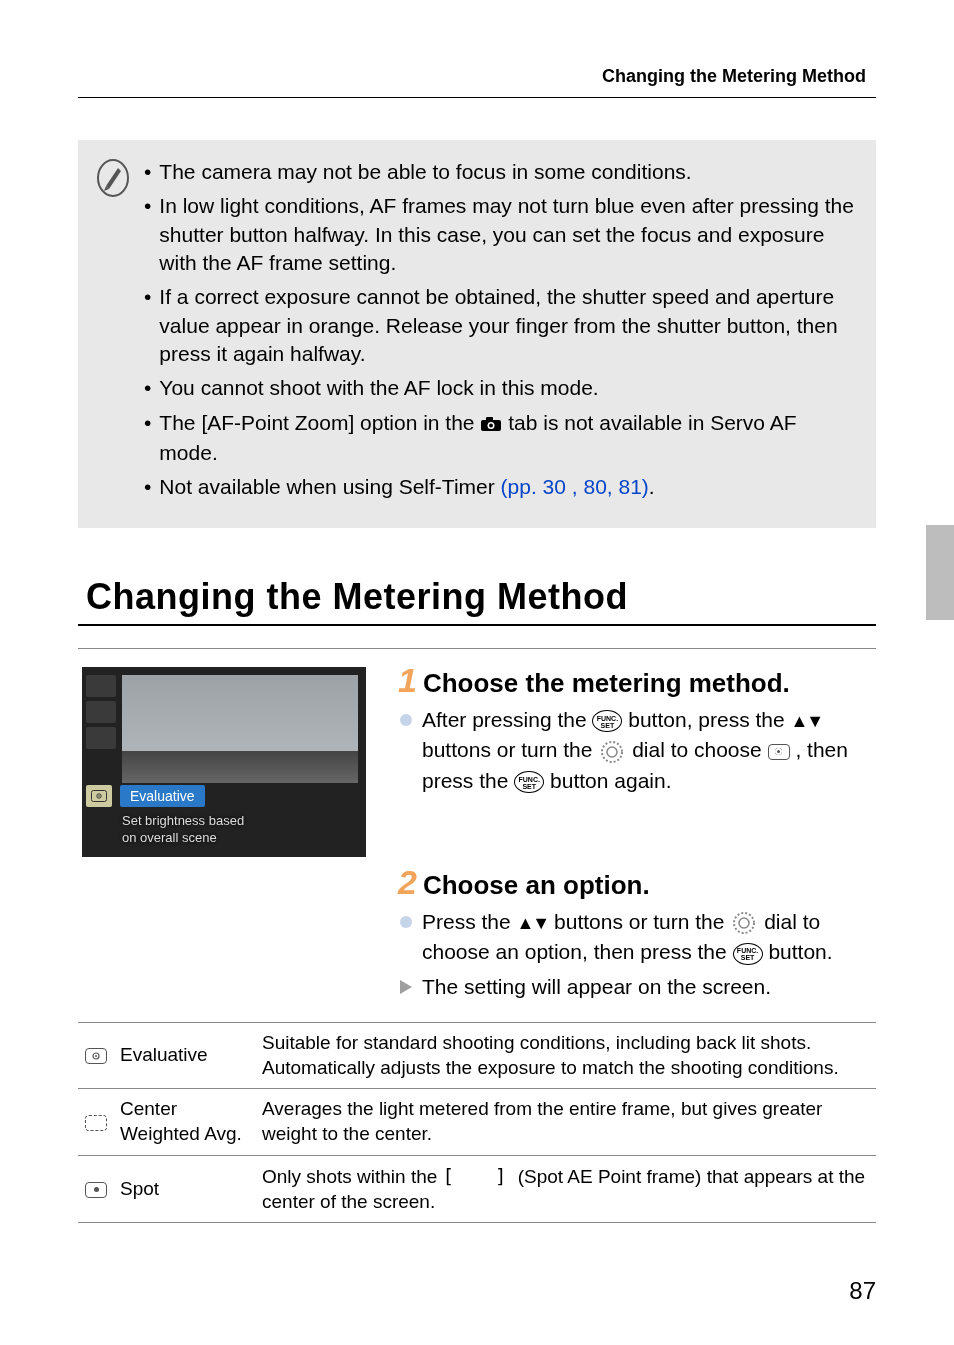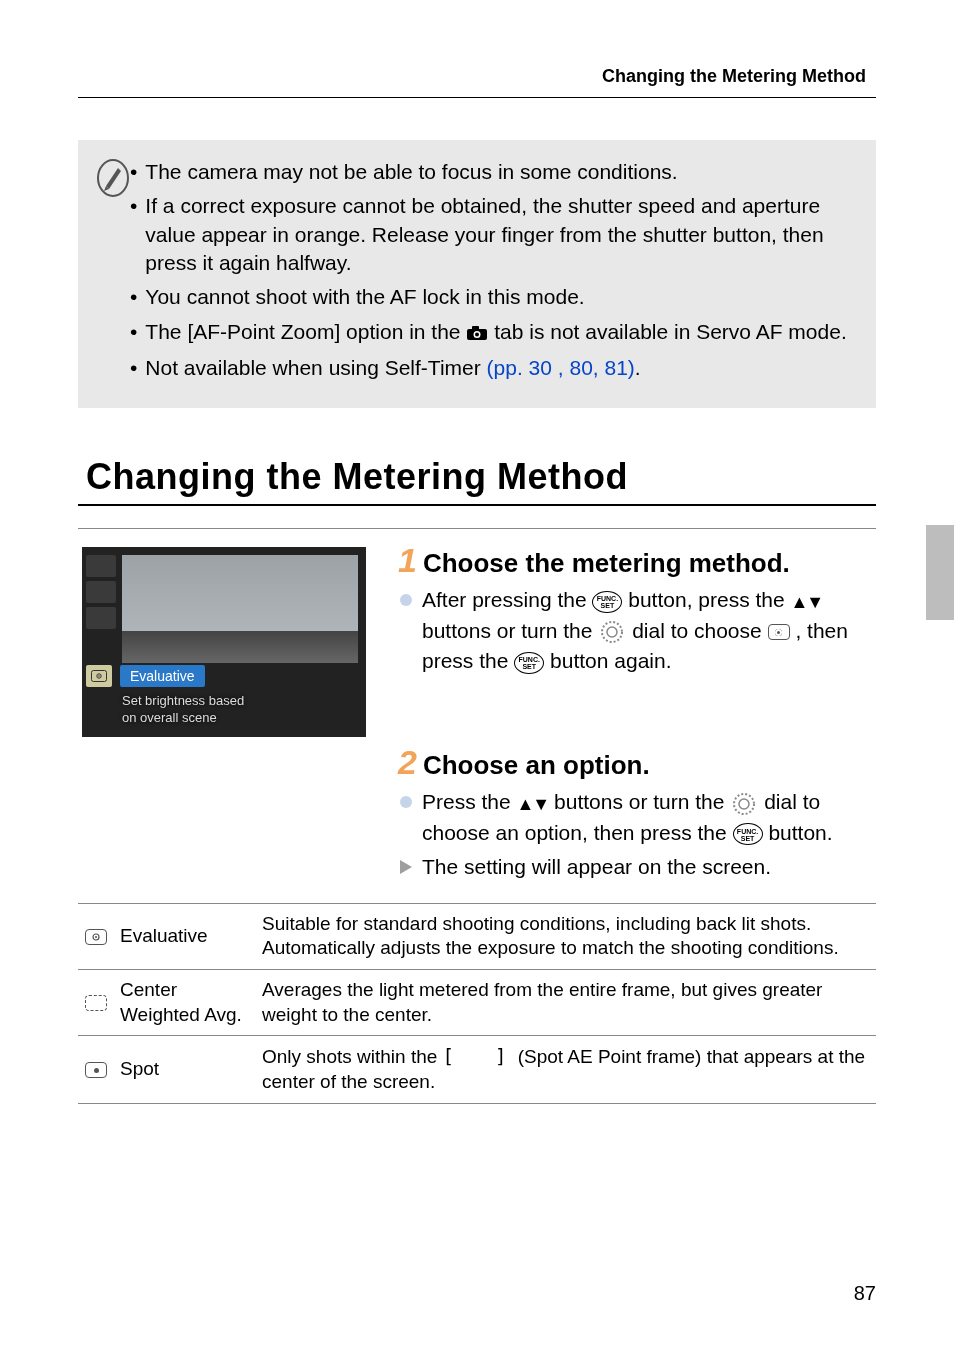--- a/index.html
+++ b/index.html
@@ -16,41 +16,42 @@
     right: 0;
     top: 525px;
     width: 28px;
     height: 95px;
     background: #bdbdbd;
   }
   .page-num {
     position: absolute;
     right: 78px;
     bottom: 40px;
-    font-size: 20px;
+    font-size: 24px;
   }
   .content {
     padding: 66px 78px 0 78px;
   }
   .running-head {
     text-align: right;
     font-weight: bold;
     font-size: 18px;
     margin-bottom: 10px;
     padding-right: 10px;
   }
   .head-rule {
     border: none;
     border-top: 1px solid #000;
     margin-bottom: 42px;
   }
   .note-box {
     background: #e8e8e8;
     padding: 18px 22px 20px 18px;
     display: flex;
+    gap: 14px;
     margin-bottom: 46px;
   }
   .note-icon svg { display: block; }
   .note-list {
     flex: 1;
     list-style: none;
     font-size: 21px;
     line-height: 1.35;
   }
   .note-list li {
@@ -289,20 +290,23 @@
     <div class="note-icon">
       <svg width="34" height="40" viewBox="0 0 34 40">
         <ellipse cx="17" cy="20" rx="15" ry="18" fill="none" stroke="#555" stroke-width="2"></ellipse>
         <path d="M10 28 L22 10 L25 13 L13 31 Z" fill="#555"></path>
         <path d="M10 28 L8 33 L13 31 Z" fill="#555"></path>
       </svg>
     </div>
     <ul class="note-list">
       <li>
           <span>The camera may not be able to focus in some conditions.</span>
+        </li>
+      <li>
+          <span>In low light conditions, AF frames may not turn blue even after pressing the shutter button halfway. In this case, you can set the focus and exposure with the AF frame setting.</span>
         </li>
       <li>
           <span>If a correct exposure cannot be obtained, the shutter speed and aperture value appear in orange. Release your finger from the shutter button, then press it again halfway.</span>
         </li>
       <li>
           <span>You cannot shoot with the AF lock in this mode.</span>
         </li>
       <li>
         <span>
           <span>The [AF-Point Zoom] option in the </span>

